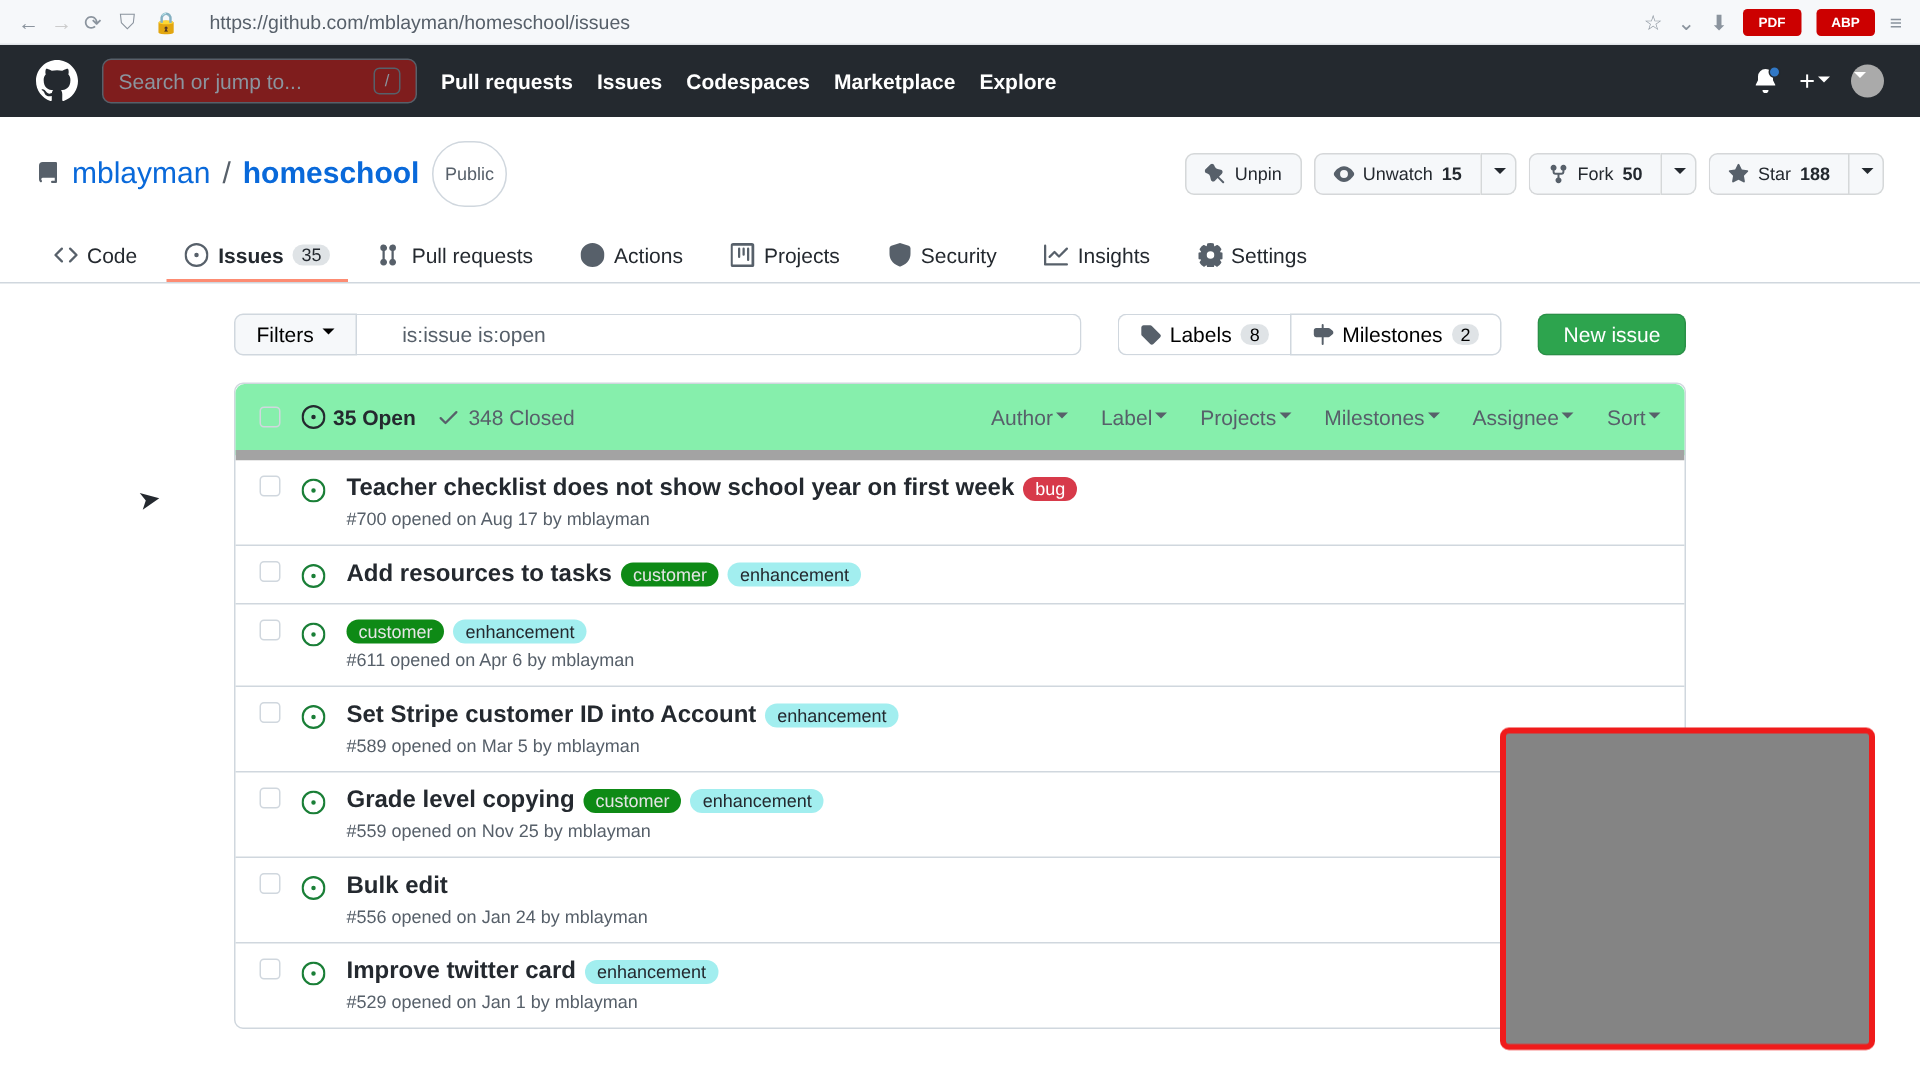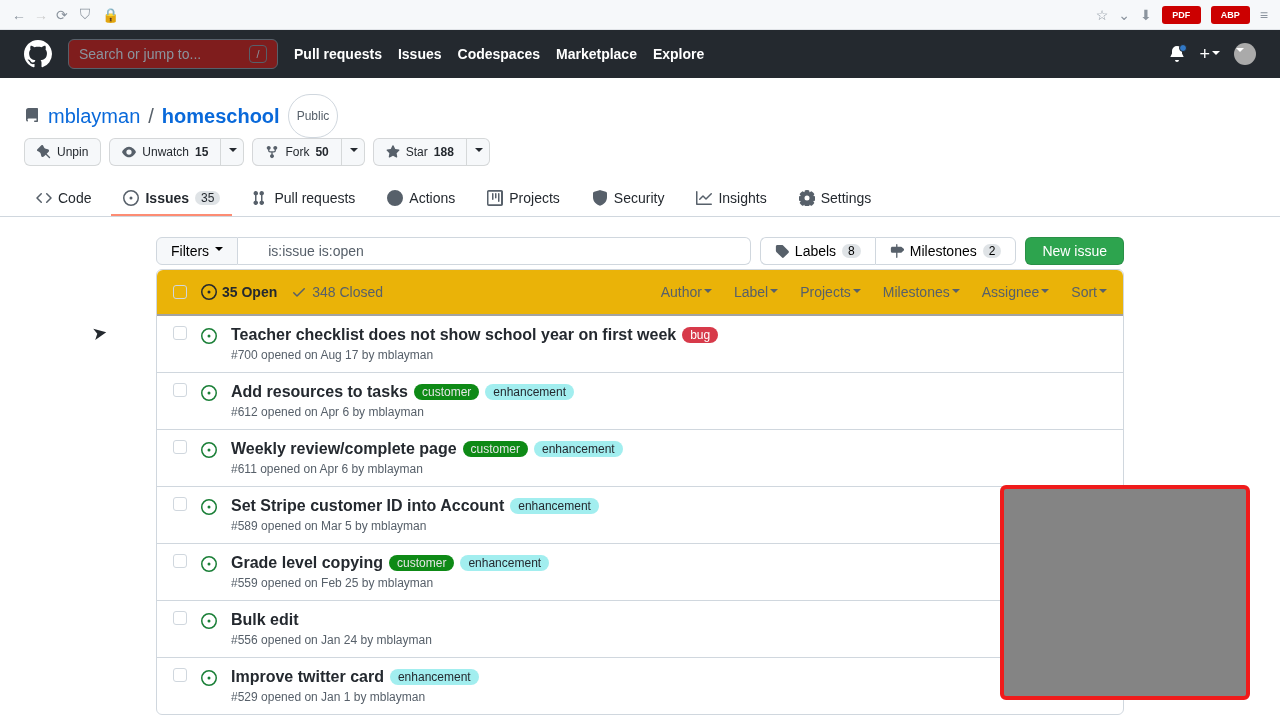--- a/index.html
+++ b/index.html
@@ -19,56 +19,56 @@
 .search-box .slash { border: 1px solid #57606a; border-radius: 4px; width: 18px; height: 18px; font-size: 11px; display: flex; align-items: center; justify-content: center; }
 .top-nav-links { display: flex; gap: 16px; }
 .top-nav-links a { color: #fff; font-weight: 600; font-size: 14px; text-decoration: none; }
 .top-nav-right { margin-left: auto; display: flex; align-items: center; gap: 14px; color: #fff; }
 .bell { position: relative; }
 .bell-dot { position: absolute; top: -2px; right: -2px; width: 8px; height: 8px; background: #3178c6; border-radius: 50%; border: 1px solid #24292f; }
 .avatar-sm { width: 22px; height: 22px; border-radius: 50%; background: #aaa; }
 
 
 .repo-header { padding: 16px 24px 0; border-bottom: 1px solid #d0d7de; }
-.repo-title-row { display: flex; justify-content: space-between; margin-bottom: 16px; flex-direction: column; }
+.repo-title-row { display: flex; align-items: center; justify-content: space-between; margin-bottom: 16px; }
 .repo-title { display: flex; align-items: center; gap: 8px; font-size: 20px; }
 .repo-title a { color: #0969da; text-decoration: none; }
 .repo-title .slash-sep { color: #57606a; }
 .repo-title .name { font-weight: 600; }
 .visibility-badge { border: 1px solid #d0d7de; border-radius: 2em; padding: 14px 8px; font-size: 12px; font-weight: 500; color: #57606a; }
 .repo-actions { display: flex; gap: 8px; }
 .btn { display: inline-flex; align-items: center; gap: 6px; background: #f6f8fa; border: 1px solid rgba(27,31,36,0.15); border-radius: 6px; padding: 4px 12px; font-size: 12px; color: #24292f; cursor: pointer; height: 28px; }
 .btn-group { display: flex; }
 .btn-group .btn:first-child { border-radius: 6px 0 0 6px; border-right: 0; }
 .btn-group .btn.caret-only { border-radius: 0 6px 6px 0; padding: 4px 6px; }
 
 
 .repo-tabs { display: flex; gap: 8px; }
 .repo-tab { display: flex; align-items: center; gap: 6px; padding: 8px 12px; font-size: 14px; color: #24292f; border-bottom: 2px solid transparent; cursor: pointer; }
 .repo-tab.active { border-bottom-color: #fd8c73; font-weight: 600; }
 .repo-tab .counter { background: rgba(175,184,193,0.4); border-radius: 2em; padding: 0 6px; font-size: 12px; font-weight: 500; }
 
 
 .issues-wrap { max-width: 1000px; margin: 20px auto 0; padding: 0 16px; }
-.filter-row { display: flex; gap: 9px; margin-bottom: 4px; justify-content: center; }
+.filter-row { display: flex; gap: 24px; margin-bottom: 18px; justify-content: center; }
 .filter-group { display: flex; flex: 1; }
 .filter-btn { background: #f6f8fa; border: 1px solid #d0d7de; border-radius: 6px 0 0 6px; padding: 5px 14px; font-size: 14px; font-weight: 500; display: flex; align-items: center; gap: 4px; }
 .filter-input { flex: 1; border: 1px solid #d0d7de; border-left: 0; border-radius: 0 6px 6px 0; padding: 5px 10px 5px 30px; font-size: 14px; color: #57606a; position: relative; background: #fff; }
 .filter-input-wrap { position: relative; flex: 1; display: flex; }
 .filter-input-wrap .search-ic { position: absolute; left: 10px; top: 50%; transform: translateY(-50%); color: #57606a; }
 .side-btn { background: #fff; border: 1px solid #d0d7de; border-radius: 6px; padding: 5px 14px; font-size: 14px; display: flex; align-items: center; gap: 6px; }
 .side-btn .mini-count { background: rgba(175,184,193,0.4); border-radius: 2em; padding: 0 6px; font-size: 12px; }
 .btn-group-pair { display: flex; }
 .btn-group-pair .side-btn:first-child { border-radius: 6px 0 0 6px; border-right: 0; }
 .btn-group-pair .side-btn:last-child { border-radius: 0 6px 6px 0; }
 .new-issue-btn { background: #2da44e; color: #fff; border: 1px solid rgba(27,31,36,0.15); border-radius: 6px; padding: 5px 16px; font-size: 14px; font-weight: 500; }
 
 
 .issue-box { border: 1px solid #d0d7de; border-radius: 6px; }
-.issue-header { background: #eab308; padding: 14px 16px; display: flex; align-items: center; gap: 14px; border-bottom: 2px solid #a3a3a3; border-radius: 6px 6px 0 0; text-align: center; }
+.issue-header { background: #86efac; padding: 14px 16px; display: flex; align-items: center; gap: 14px; border-bottom: 7px solid #a3a3a3; border-radius: 6px 6px 0 0; text-align: center; }
 .issue-header .states { display: flex; gap: 14px; font-size: 14px; }
 .issue-header .open-s { font-weight: 600; display: flex; align-items: center; gap: 5px; }
 .issue-header .closed-s { color: #57606a; display: flex; align-items: center; gap: 5px; }
 .issue-header .filters { margin-left: auto; display: flex; gap: 22px; font-size: 14px; color: #57606a; }
 .issue-header .filters span { cursor: pointer; }
 .checkbox { width: 14px; height: 14px; border: 1px solid #d0d7de; border-radius: 3px; flex-shrink: 0; }
 
 .issue-row { padding: 10px 16px; display: flex; gap: 14px; border-bottom: 1px solid #d0d7de; }
 .issue-row:last-child { border-bottom: none; }
 .issue-row .open-icon { color: #1a7f37; margin-top: 2px; flex-shrink: 0; }
@@ -94,20 +94,21 @@
 <body>
 
 <div class="browser-bar">
   <div class="nav-arrows">
     <span>←</span>
     <span style="color:#ccc">→</span>
     <span>⟳</span>
   </div>
   <span style="color:#8b949e">⛉</span>
   <span style="color:#8b949e">🔒</span>
+  <span class="url">https://github.com/mblayman/homeschool/issues</span>
   <div class="right-icons">
     <span style="color:#8b949e">☆</span>
     <span style="color:#8b949e">⌄</span>
     <span style="color:#8b949e">⬇</span>
     <span class="ext-badge">PDF</span>
     <span class="ext-badge">ABP</span>
     <span style="color:#8b949e">≡</span>
   </div>
 </div>
 
@@ -325,33 +326,31 @@
             <svg width="16" height="16" viewBox="0 0 16 16" fill="#1a7f37">
               <path d="M8 9.5a1.5 1.5 0 100-3 1.5 1.5 0 000 3zM8 0a8 8 0 100 16A8 8 0 008 0zM1.5 8a6.5 6.5 0 1113 0 6.5 6.5 0 01-13 0z"></path>
             </svg>
           </span>
     <div class="issue-body">
       <div class="issue-title-line">
               <span class="issue-title">Add resources to tasks</span>
               <span class="label label-customer">customer</span>
               <span class="label label-enhancement">enhancement</span>
             </div>
-      <div class="issue-meta">#612 opened on Apr 6 by mblayman</div>
-    </div>
-        </div>
-        <div class="issue-row">
-    <span class="checkbox"></span>
-    <span class="open-icon">
-            <svg width="16" height="16" viewBox="0 0 16 16" fill="#1a7f37">
-              <path d="M8 9.5a1.5 1.5 0 100-3 1.5 1.5 0 000 3zM8 0a8 8 0 100 16A8 8 0 008 0zM1.5 8a6.5 6.5 0 1113 0 6.5 6.5 0 01-13 0z"></path>
-            </svg>
-          </span>
-    <div class="issue-body">
-      <div class="issue-title-line">
-              <span class="issue-title">Weekly review/complete page</span>
+    </div>
+        </div>
+        <div class="issue-row">
+    <span class="checkbox"></span>
+    <span class="open-icon">
+            <svg width="16" height="16" viewBox="0 0 16 16" fill="#1a7f37">
+              <path d="M8 9.5a1.5 1.5 0 100-3 1.5 1.5 0 000 3zM8 0a8 8 0 100 16A8 8 0 008 0zM1.5 8a6.5 6.5 0 1113 0 6.5 6.5 0 01-13 0z"></path>
+            </svg>
+          </span>
+    <div class="issue-body">
+      <div class="issue-title-line">
               <span class="label label-customer">customer</span>
               <span class="label label-enhancement">enhancement</span>
             </div>
       <div class="issue-meta">#611 opened on Apr 6 by mblayman</div>
     </div>
         </div>
         <div class="issue-row">
     <span class="checkbox"></span>
     <span class="open-icon">
             <svg width="16" height="16" viewBox="0 0 16 16" fill="#1a7f37">
@@ -372,21 +371,21 @@
             <svg width="16" height="16" viewBox="0 0 16 16" fill="#1a7f37">
               <path d="M8 9.5a1.5 1.5 0 100-3 1.5 1.5 0 000 3zM8 0a8 8 0 100 16A8 8 0 008 0zM1.5 8a6.5 6.5 0 1113 0 6.5 6.5 0 01-13 0z"></path>
             </svg>
           </span>
     <div class="issue-body">
       <div class="issue-title-line">
               <span class="issue-title">Grade level copying</span>
               <span class="label label-customer">customer</span>
               <span class="label label-enhancement">enhancement</span>
             </div>
-      <div class="issue-meta">#559 opened on Feb 25 by mblayman</div>
+      <div class="issue-meta">#559 opened on Nov 25 by mblayman</div>
     </div>
         </div>
         <div class="issue-row">
     <span class="checkbox"></span>
     <span class="open-icon">
             <svg width="16" height="16" viewBox="0 0 16 16" fill="#1a7f37">
               <path d="M8 9.5a1.5 1.5 0 100-3 1.5 1.5 0 000 3zM8 0a8 8 0 100 16A8 8 0 008 0zM1.5 8a6.5 6.5 0 1113 0 6.5 6.5 0 01-13 0z"></path>
             </svg>
           </span>
     <div class="issue-body">

